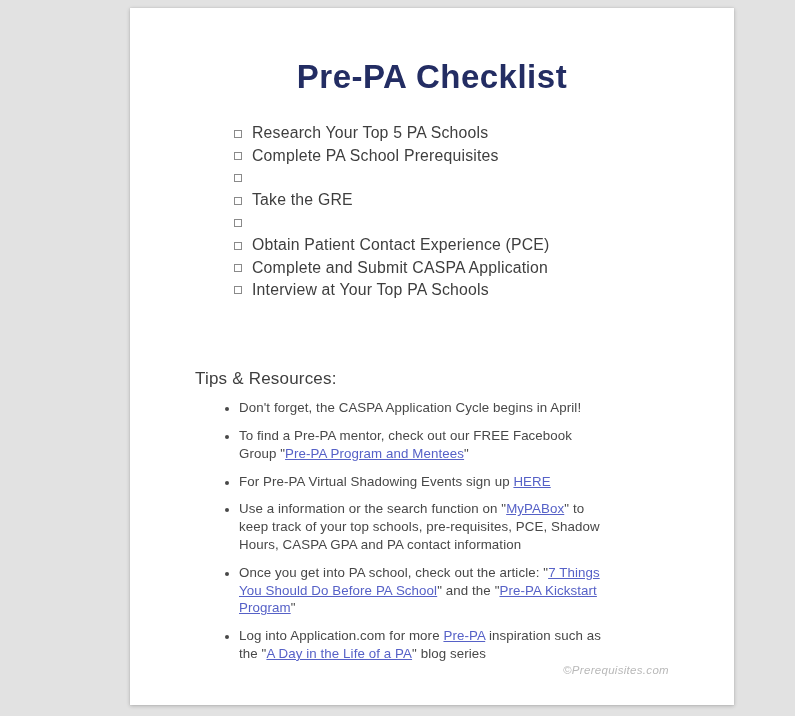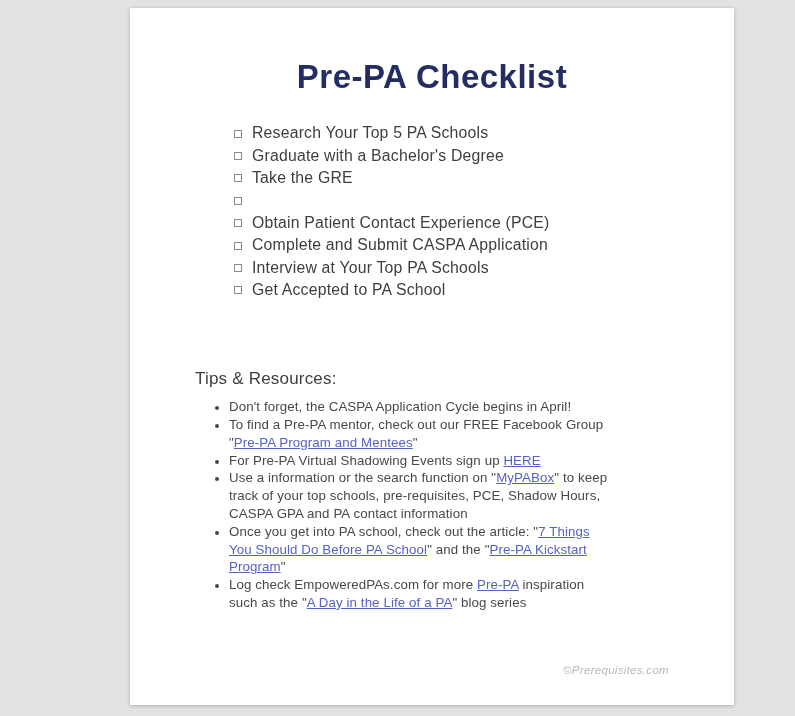--- a/index.html
+++ b/index.html
@@ -69,21 +69,21 @@
   .bullets{
     margin-top:9px;
     width:416px;
     padding-left:34px;
     list-style:disc outside;
     font-size:13.3px;
     line-height:17.8px;
     letter-spacing:0.1px;
     color:var(--tip-text);
   }
-  .bullets li{margin:0;}
+  .bullets li{margin:10px;}
   .bullets li::marker{color:var(--tip-text);font-size:12px;}
   .link{
     color:var(--link-blue);
     text-decoration:underline;
     cursor:pointer;
   }
   .watermark{
     position:absolute;
     top:656px;
     right:65px;
@@ -99,53 +99,52 @@
 <div class="page">
   <h1 class="doc-title">Pre-PA Checklist</h1>
 
   <ul class="checklist" id="checklist">
       <li class="check-item">
         <span class="checkbox"></span>
         <span>Research Your Top 5 PA Schools</span>
       </li>
       <li class="check-item">
         <span class="checkbox"></span>
-        <span>Graduate with a Bachelor's Degree</span>
+        <span>Complete PA School Prerequisites</span>
+      </li>
+      <li class="check-item">
+        <span class="checkbox"></span>
       </li>
       <li class="check-item">
         <span class="checkbox"></span>
         <span>Take the GRE</span>
       </li>
       <li class="check-item">
         <span class="checkbox"></span>
       </li>
       <li class="check-item">
         <span class="checkbox"></span>
         <span>Obtain Patient Contact Experience (PCE)</span>
       </li>
       <li class="check-item">
         <span class="checkbox"></span>
         <span>Complete and Submit CASPA Application</span>
       </li>
       <li class="check-item">
         <span class="checkbox"></span>
         <span>Interview at Your Top PA Schools</span>
       </li>
-      <li class="check-item">
-        <span class="checkbox"></span>
-        <span>Get Accepted to PA School</span>
-      </li>
     </ul>
 
   <div class="tips">
     <h2 class="tips-heading">Tips &amp; Resources:</h2>
     <ul class="bullets" id="bullets">
         <li><span>Don't forget, the CASPA Application Cycle begins in April!</span></li>
         <li><span>To find a Pre-PA mentor, check out our FREE Facebook Group "</span><a class="link">Pre-PA Program and Mentees</a><span>"</span></li>
         <li><span>For Pre-PA Virtual Shadowing Events sign up </span><a class="link">HERE</a></li>
         <li><span>Use a information or the search function on "</span><a class="link">MyPABox</a><span>" to keep track of your top schools, pre-requisites, PCE, Shadow Hours, CASPA GPA and PA contact information</span></li>
         <li><span>Once you get into PA school, check out the article: "</span><a class="link">7 Things You Should Do Before PA School</a><span>" and the "</span><a class="link">Pre-PA Kickstart Program</a><span>"</span></li>
-        <li><span>Log check EmpoweredPAs.com for more </span><a class="link">Pre-PA</a><span> inspiration such as the "</span><a class="link">A Day in the Life of a PA</a><span>" blog series</span></li>
+        <li><span>Log into Application.com for more </span><a class="link">Pre-PA</a><span> inspiration such as the "</span><a class="link">A Day in the Life of a PA</a><span>" blog series</span></li>
       </ul>
   </div>
 
   <div class="watermark">©Prerequisites.com</div>
 </div>
 
 </body></html>

